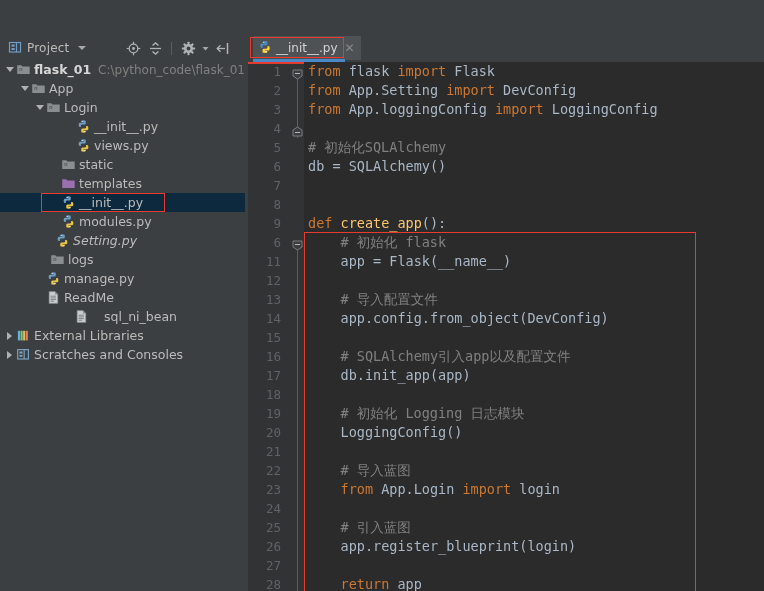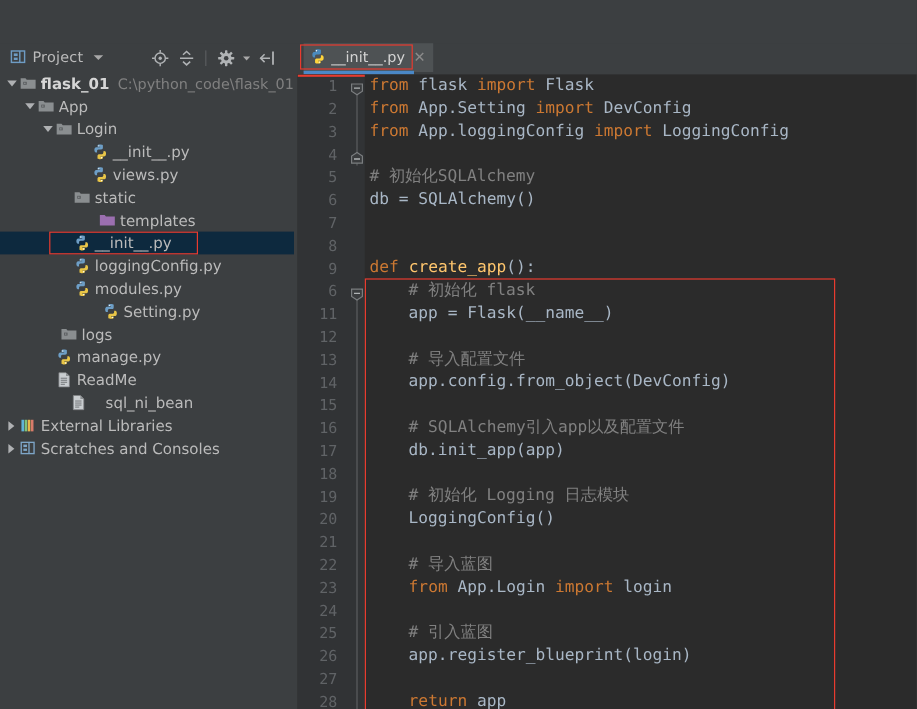--- a/index.html
+++ b/index.html
@@ -332,21 +332,21 @@
           <span class="arrow"></span>
           <span class="ico">
             <svg width="15" height="15" viewBox="0 0 16 16">
               <path d="M1.3 3.4h4.3l1.1 1.3h7.9v8.1H1.3z" fill="#8a8e90"></path>
               <rect x="3.6" y="6.6" width="3.1" height="2.6" fill="#585b5d"></rect>
               <rect x="4.3" y="7.3" width="1.4" height="1.2" fill="#8a8e90"></rect>
             </svg>
           </span>
           <span class="lbl">static</span>
         </div>
-        <div class="row" style="padding-left: 70px;">
+        <div class="row" style="padding-left: 49px;">
           <span class="arrow"></span>
           <span class="ico">
             <svg width="15" height="15" viewBox="0 0 16 16">
               <path d="M1.3 3.4h4.3l1.1 1.3h7.9v8.1H1.3z" fill="#9b6fb0"></path>
             </svg>
           </span>
           <span class="lbl">templates</span>
         </div>
         <div class="row sel" style="padding-left: 49px;">
           <span class="arrow"></span>
@@ -364,35 +364,23 @@
         <div class="row" style="padding-left: 49px;">
           <span class="arrow"></span>
           <span class="ico">
             <svg width="15" height="15" viewBox="0 0 16 16">
               <path d="M7.9 1.4c-2.4 0-2.3 1-2.3 1l0 1.1 2.4 0 0 .4-3.3 0S2.8 3.7 2.8 6.2c0 2.5 1.5 2.4 1.5 2.4l.9 0 0-1.2s-.1-1.5 1.4-1.5l2.4 0s1.4 0 1.4-1.4l0-2.2s.2-.9-2.5-.9z" fill="#6d9ec6"></path>
               <circle cx="6.7" cy="2.7" r=".6" fill="#e9eef2"></circle>
               <path d="M8.1 14.6c2.4 0 2.3-1 2.3-1l0-1.1-2.4 0 0-.4 3.3 0s1.9.2 1.9-2.3c0-2.5-1.5-2.4-1.5-2.4l-.9 0 0 1.2s.1 1.5-1.4 1.5l-2.4 0s-1.4 0-1.4 1.4l0 2.2s-.2.9 2.5.9z" fill="#e8c547"></path>
               <circle cx="9.3" cy="13.3" r=".6" fill="#ffffff"></circle>
             </svg>
           </span>
-          <span class="lbl">loggingConfig.py</span>
-        </div>
-        <div class="row" style="padding-left: 49px;">
-          <span class="arrow"></span>
-          <span class="ico">
-            <svg width="15" height="15" viewBox="0 0 16 16">
-              <path d="M7.9 1.4c-2.4 0-2.3 1-2.3 1l0 1.1 2.4 0 0 .4-3.3 0S2.8 3.7 2.8 6.2c0 2.5 1.5 2.4 1.5 2.4l.9 0 0-1.2s-.1-1.5 1.4-1.5l2.4 0s1.4 0 1.4-1.4l0-2.2s.2-.9-2.5-.9z" fill="#6d9ec6"></path>
-              <circle cx="6.7" cy="2.7" r=".6" fill="#e9eef2"></circle>
-              <path d="M8.1 14.6c2.4 0 2.3-1 2.3-1l0-1.1-2.4 0 0-.4 3.3 0s1.9.2 1.9-2.3c0-2.5-1.5-2.4-1.5-2.4l-.9 0 0 1.2s.1 1.5-1.4 1.5l-2.4 0s-1.4 0-1.4 1.4l0 2.2s-.2.9 2.5.9z" fill="#e8c547"></path>
-              <circle cx="9.3" cy="13.3" r=".6" fill="#ffffff"></circle>
-            </svg>
-          </span>
           <span class="lbl">modules.py</span>
         </div>
-        <div class="row" style="padding-left: 73px;">
+        <div class="row" style="padding-left: 43px; font-style: italic;">
           <span class="arrow"></span>
           <span class="ico">
             <svg width="15" height="15" viewBox="0 0 16 16">
               <path d="M7.9 1.4c-2.4 0-2.3 1-2.3 1l0 1.1 2.4 0 0 .4-3.3 0S2.8 3.7 2.8 6.2c0 2.5 1.5 2.4 1.5 2.4l.9 0 0-1.2s-.1-1.5 1.4-1.5l2.4 0s1.4 0 1.4-1.4l0-2.2s.2-.9-2.5-.9z" fill="#6d9ec6"></path>
               <circle cx="6.7" cy="2.7" r=".6" fill="#e9eef2"></circle>
               <path d="M8.1 14.6c2.4 0 2.3-1 2.3-1l0-1.1-2.4 0 0-.4 3.3 0s1.9.2 1.9-2.3c0-2.5-1.5-2.4-1.5-2.4l-.9 0 0 1.2s.1 1.5-1.4 1.5l-2.4 0s-1.4 0-1.4 1.4l0 2.2s-.2.9 2.5.9z" fill="#e8c547"></path>
               <circle cx="9.3" cy="13.3" r=".6" fill="#ffffff"></circle>
             </svg>
           </span>
           <span class="lbl">Setting.py</span>
@@ -429,21 +417,21 @@
               <g stroke="#6a6d6f" stroke-width=".8">
                 <line x1="4.9" y1="6.6" x2="10.6" y2="6.6"></line>
                 <line x1="4.9" y1="8.4" x2="10.6" y2="8.4"></line>
                 <line x1="4.9" y1="10.2" x2="10.6" y2="10.2"></line>
                 <line x1="4.9" y1="12" x2="8.6" y2="12"></line>
               </g>
             </svg>
           </span>
           <span class="lbl">ReadMe</span>
         </div>
-        <div class="row" style="padding-left: 34px; gap: 12px;">
+        <div class="row" style="padding-left: 50px; gap: 12px;">
           <span class="arrow"></span>
           <span class="ico">
             <svg width="15" height="15" viewBox="0 0 16 16">
               <path d="M3.3 1.7h6.3l3 3v9.6H3.3z" fill="#c9cdd0" stroke="#7f8284" stroke-width=".7"></path>
               <path d="M9.6 1.7v3h3z" fill="#8a8e90"></path>
               <g stroke="#6a6d6f" stroke-width=".8">
                 <line x1="4.9" y1="6.6" x2="10.6" y2="6.6"></line>
                 <line x1="4.9" y1="8.4" x2="10.6" y2="8.4"></line>
                 <line x1="4.9" y1="10.2" x2="10.6" y2="10.2"></line>
                 <line x1="4.9" y1="12" x2="8.6" y2="12"></line>

